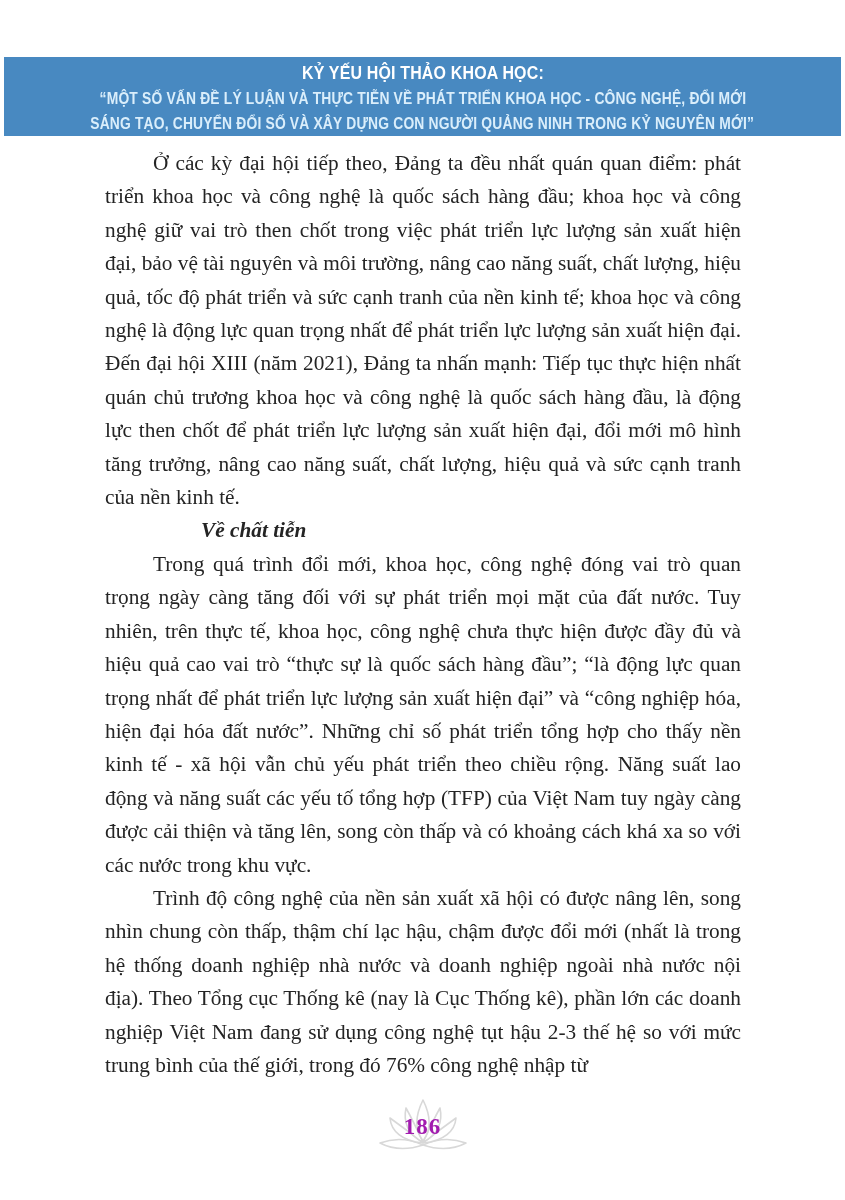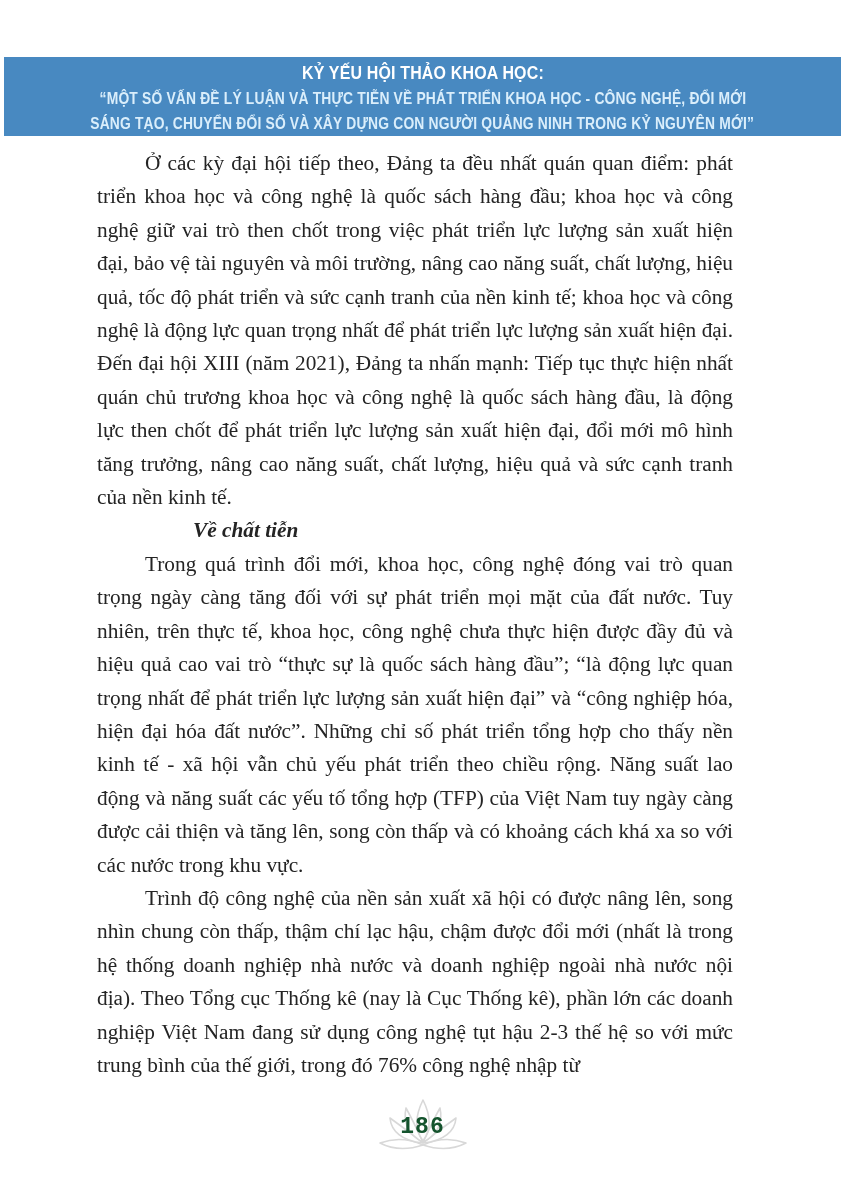--- a/index.html
+++ b/index.html
@@ -46,21 +46,21 @@
   }
   .banner .subtitle-line {
     font-size: 16.5px;
     line-height: 24.5px;
     color: #daeefb;
   }
 
   
   .text-block {
     position: absolute;
-    left: 97px;
+    left: 105px;
     top: 147px;
     width: 636px;
     font-size: 21.3px;
     line-height: 33.4px;
     color: #242424;
     text-align: justify;
   }
   .text-block p {
     margin: 0;
     text-indent: 48px;
@@ -92,24 +92,24 @@
     position: absolute;
     left: 0;
     top: 0;
   }
   .page-number {
     position: absolute;
     left: 0;
     right: 0;
     top: 16px;
     text-align: center;
-    font-family: Liberation Mono, monospace;
+    font-family: Liberation Serif, serif;
     font-weight: 700;
     font-size: 23px;
-    color: #14532d;
+    color: #a21caf;
     letter-spacing: 1px;
   }
 </style>
 </head>
 <body>
 
 <div class="page">
 
   <div class="banner">
     <div class="line title-line">KỶ YẾU HỘI THẢO KHOA HỌC:</div>

